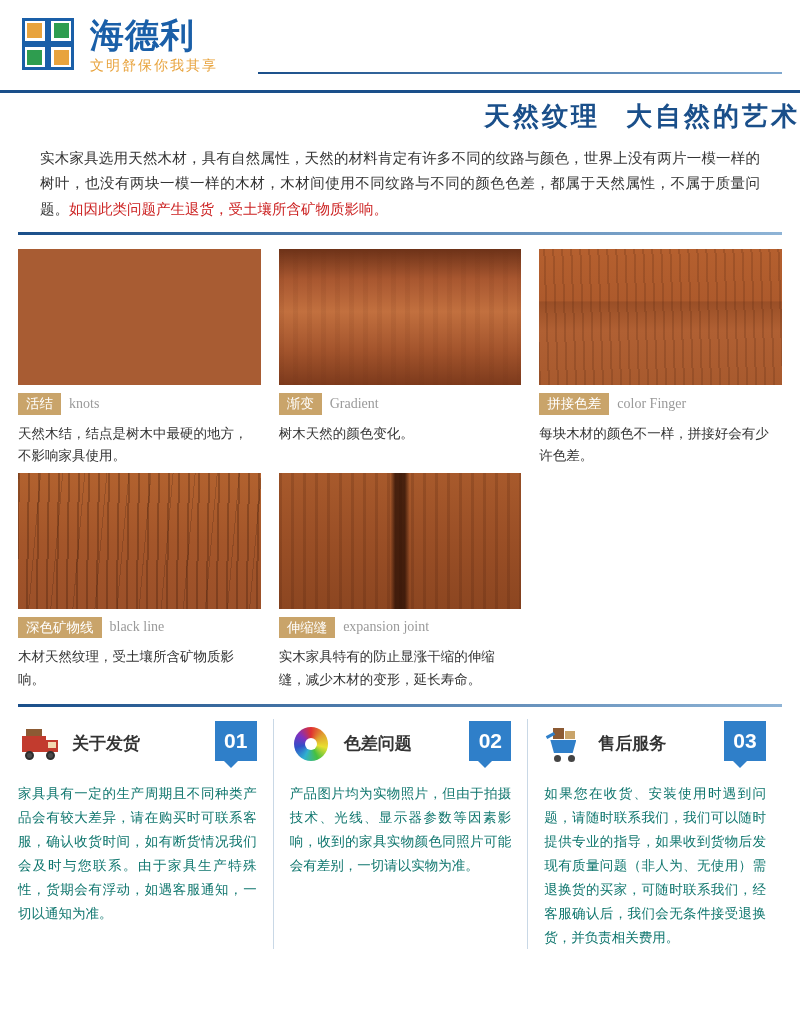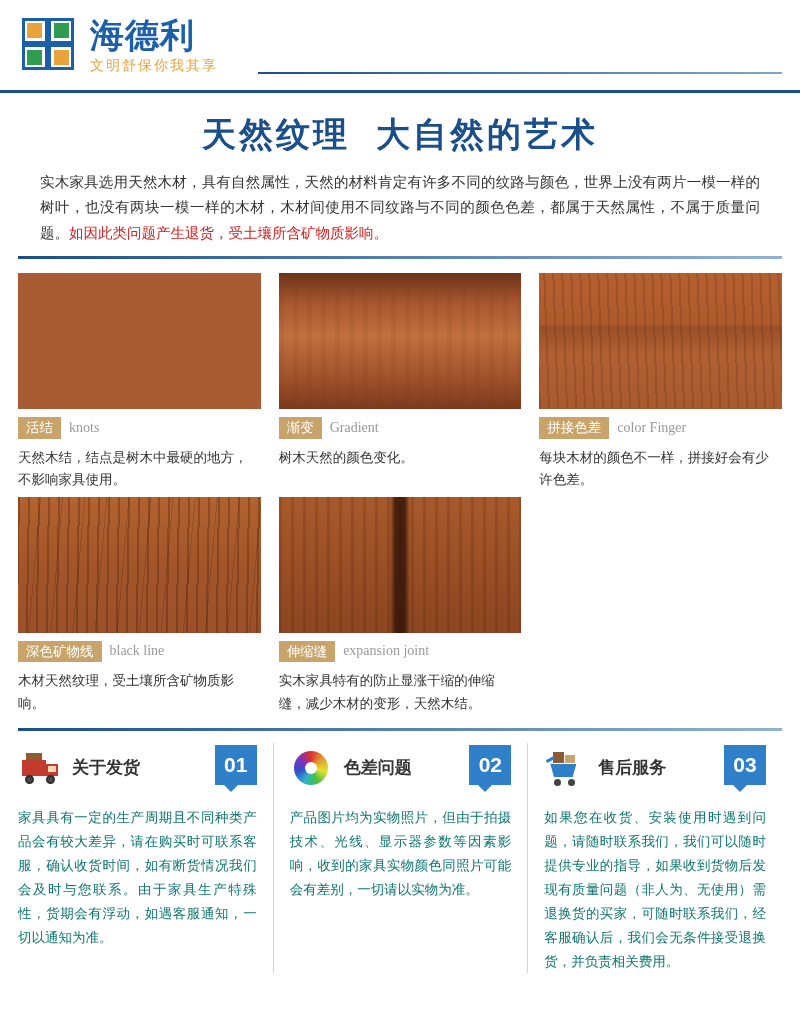--- a/index.html
+++ b/index.html
@@ -99,23 +99,23 @@
   }
   .header-rule2 {
     position: absolute;
     left: 0; right: 0; top: 90px;
     height: 3px;
     background: #1a4f8a;
   }
 
   
   .section-title {
-    text-align: center;
-    margin-top: 20px;
-    font-size: 34px;
+    text-align: right;
+    margin-top: 7px;
+    font-size: 26px;
     font-weight: bold;
     color: #1a4f8a;
     letter-spacing: 3px;
   }
   .section-title .gap { display: inline-block; width: 26px; }
 
   .intro {
     margin: 12px 40px 0 40px;
     font-size: 14.5px;
     line-height: 1.75;
@@ -425,21 +425,21 @@
 
 
   <div class="cell">
     <div class="photo">
         <div class="grain w-expansion"></div>
       </div>
     <div class="labelrow">
       <span class="tag">伸缩缝</span>
       <span class="tag-en">expansion joint</span>
     </div>
-    <div class="celltext">实木家具特有的防止显涨干缩的伸缩缝，减少木材的变形，天然木结。</div>
+    <div class="celltext">实木家具特有的防止显涨干缩的伸缩缝，减少木材的变形，延长寿命。</div>
   </div>
 
 </div>
 
 <div class="bottom-rule"></div>
 
 <div class="bottom">
 
   <div class="bcol">
     <div class="bhead">

